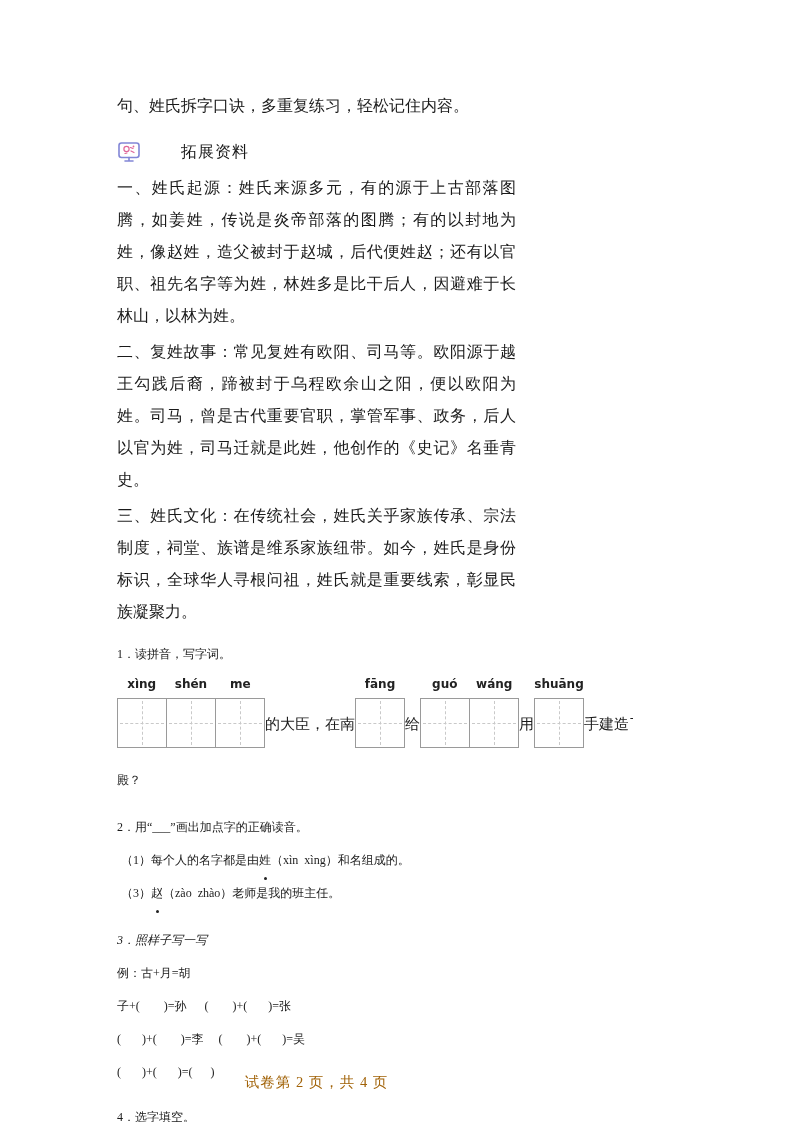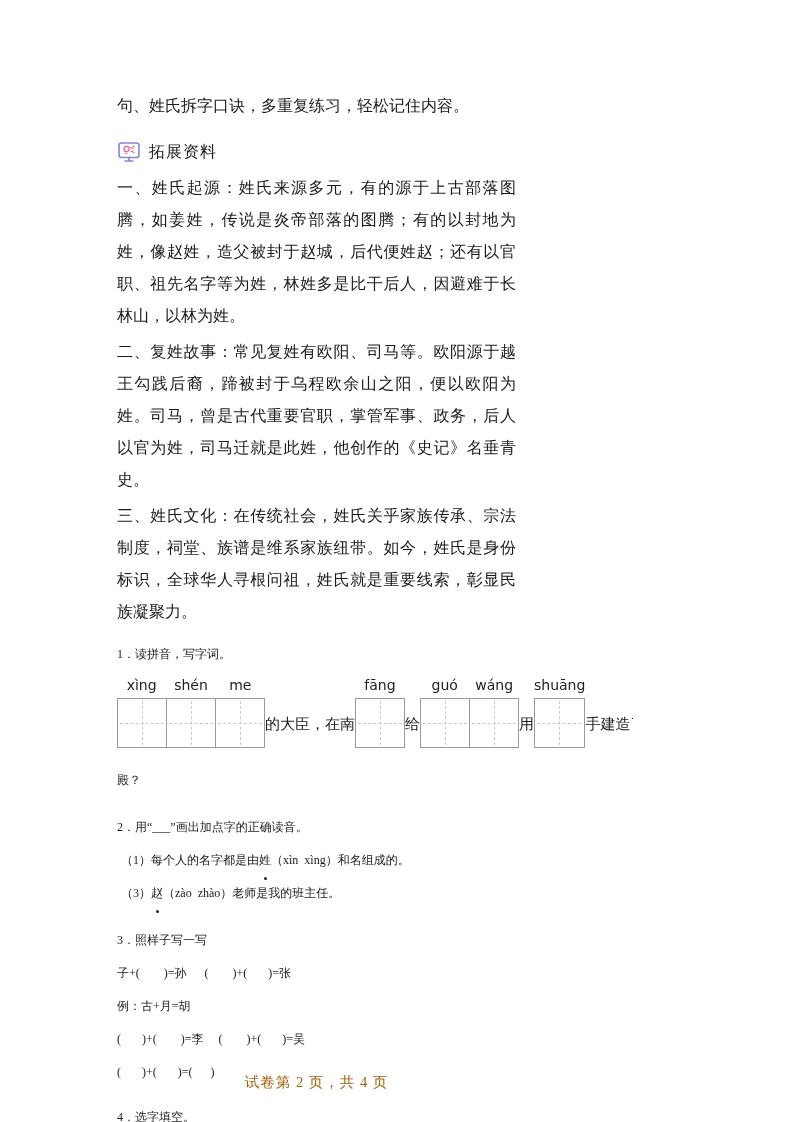--- a/index.html
+++ b/index.html
@@ -6,35 +6,35 @@
   .page{
     width:633px;height:1122px;position:relative;background:#ffffff;
     box-sizing:border-box;padding:90px 117px 0 117px;
     font-family:"Liberation Serif","DejaVu Serif",serif;
     color:#1a1a1a;overflow:hidden;
   }
   .para{font-size:16px;line-height:32px;text-align:justify;margin:0;}
   .intro{margin-bottom:16px;}
   .exp-para{margin:4px 0 2px 0;}
   .sec-header{display:flex;align-items:center;gap:8px;margin:18px 0 8px 0;}
-  .sec-title{font-size:16px;letter-spacing:1px;}
+  .sec-title{font-size:16px;letter-spacing:1px;margin-left:32px;}
   .sec-title.bold{font-weight:bold;font-size:17px;}
   .icon{display:inline-flex;align-items:center;justify-content:center;}
   .q-label{font-size:12px;line-height:33px;margin:10px 0 0 0;}
   .pre{white-space:pre-wrap;}
   .q-item{font-size:12px;line-height:33px;margin:0;padding-left:4px;}
   
   .dot-char{position:relative;display:inline-block;}
   .dot-char::after{content:"";position:absolute;left:50%;bottom:-3px;width:3px;height:3px;
     margin-left:-1.5px;border-radius:50%;background:#222;}
   
   .pinyin-row{display:flex;align-items:flex-end;margin:6px 0 0 0;}
   .grid-block{display:flex;flex-direction:column;}
   .py-row{display:flex;height:21px;font-family:"DejaVu Sans","Liberation Sans",sans-serif;
-    font-size:14px;color:#222;}
+    font-size:12px;color:#222;font-weight:bold;}
   .py-row span{flex:1;text-align:center;}
   .cells{display:flex;border:1px solid #9a9a9a;}
   .cell{width:48px;height:48px;position:relative;border-right:1px solid #9a9a9a;box-sizing:content-box;}
   .cell:last-child{border-right:none;}
   .cell::before{content:"";position:absolute;left:50%;top:2px;bottom:2px;border-left:1px dashed #c9c9c9;}
   .cell::after{content:"";position:absolute;top:50%;left:2px;right:2px;border-top:1px dashed #c9c9c9;}
   .row-text{font-size:15px;line-height:16px;margin-bottom:16px;white-space:nowrap;}
   .tail{margin-top:16px;}
   
   .tiles{display:flex;gap:32px;margin:8px 0 6px 2px;}
@@ -119,23 +119,23 @@
     </div>
     <span class="row-text">手建造了一座宫</span>
   </div>
 
   <p class="q-label tail">殿？</p>
 
   <p class="q-label" style="margin-top:14px;">2．用“___”画出加点字的正确读音。</p>
   <p class="q-item pre"><span>（1）每个人的名字都是由</span><span class="dot-char">姓</span><span>（xìn  xìng）和名组成的。</span></p>
   <p class="q-item pre"><span>（3）</span><span class="dot-char">赵</span><span>（zào  zhào）老师是我的班主任。</span></p>
 
-  <p class="q-label" style="margin-top:14px;">3．照样子写一写</p>
+  <p class="q-label" style="margin-top:14px;font-style:italic;">3．照样子写一写</p>
+  <p class="q-item" style="padding-left:0;">例：古+月=胡</p>
   <p class="q-item pre" style="padding-left:0;">子+(        )=孙      (        )+(       )=张</p>
-  <p class="q-item" style="padding-left:0;">例：古+月=胡</p>
   <p class="q-item pre" style="padding-left:0;">(       )+(        )=李     (        )+(       )=吴</p>
   <p class="q-item pre" style="padding-left:0;">(       )+(       )=(      )</p>
 
   <p class="q-label" style="margin-top:12px;">4．选字填空。</p>
   <div class="tiles">
     <div class="tile">
       <span class="seal"></span>
       <span>赵</span>
     </div>
     <div class="tile">

